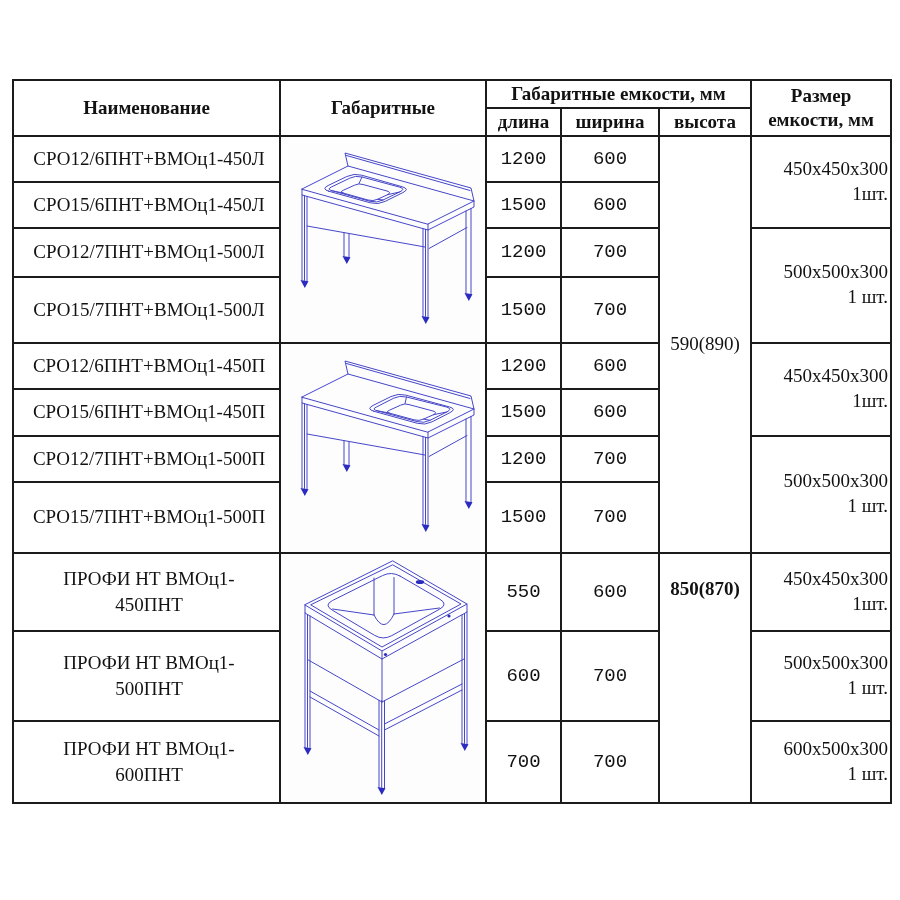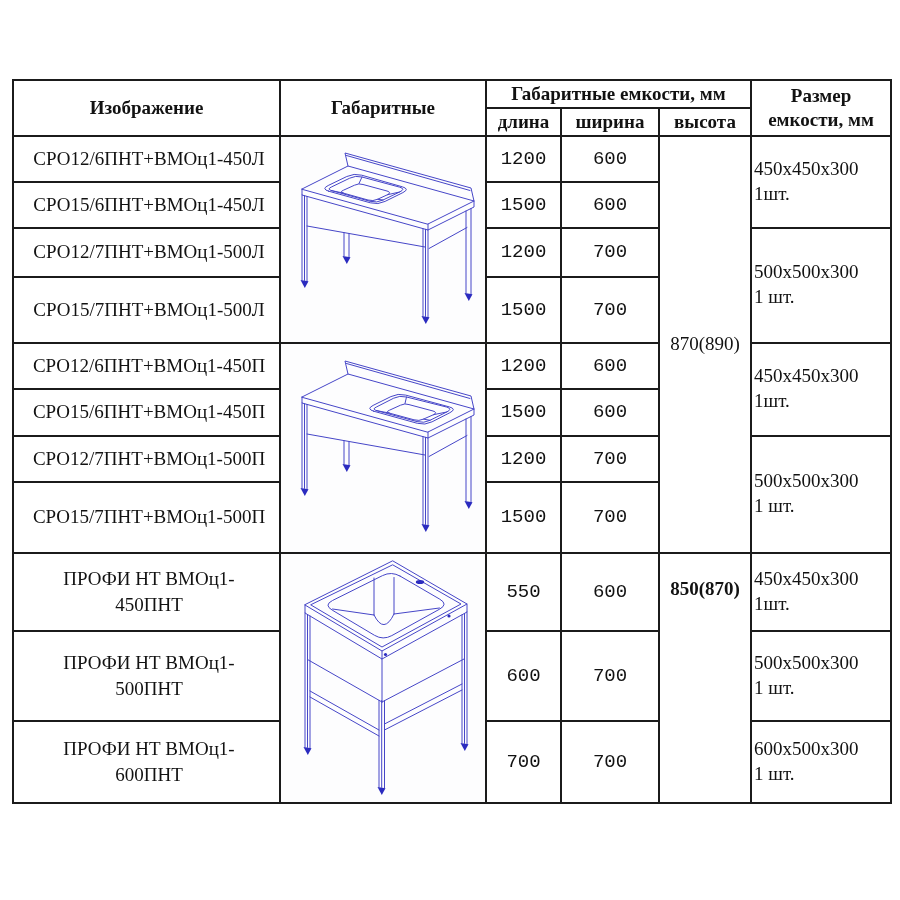--- a/index.html
+++ b/index.html
@@ -18,41 +18,41 @@
   tr.r4{height:66px;}  tr.r5{height:46px;}  tr.r6{height:47px;}
   tr.r7{height:46px;}  tr.r8{height:71px;}  tr.r9{height:78px;}
   tr.r10{height:90px;} tr.r11{height:82px;}
   td.name{
     font-size:19px;text-align:center;vertical-align:middle;
     padding:1px 4px 1px 9px;line-height:1.35;white-space:pre-line;
   }
   td.num{font-size:19px;text-align:center;vertical-align:middle;padding:0 2px;font-family:Liberation Mono, monospace;}
   td.hgt{font-size:19px;text-align:center;vertical-align:middle;}
   td.hgt-top{vertical-align:top;padding-top:24px;font-weight:bold;}
-  td.cap{font-size:19px;text-align:left;vertical-align:middle;line-height:1.3;padding:1px 2px;}
+  td.cap{font-size:19px;text-align:right;vertical-align:middle;line-height:1.3;padding:1px 2px;}
   td.cap span{display:block;}
   td.img{text-align:center;vertical-align:middle;padding:0;background:#fdfdfe;}
   td.img svg{display:block;margin:0 auto;}
 </style>
 </head>
 <body>
 
 <div class="table-wrap">
 <table class="spec">
   <colgroup>
     <col style="width:267px">
         <col style="width:206px">
         <col style="width:75px">
     <col style="width:98px">
         <col style="width:92px">
         <col style="width:140px">
   </colgroup>
   <thead>
     <tr class="hr">
-      <th rowspan="2">Изображение</th>
+      <th rowspan="2">Наименование</th>
       <th rowspan="2">Габаритные</th>
       <th colspan="3">Габаритные емкости, мм</th>
       <th rowspan="2">Размер емкости, мм</th>
     </tr>
     <tr class="hr2">
       <th>длина</th>
       <th>ширина</th>
       <th>высота</th>
     </tr>
   </thead>
@@ -80,21 +80,21 @@
           <g fill="#2b2bbf" stroke="none">
             <polygon points="19.5,143 27.5,144.3 23.8,151"></polygon>
             <polygon points="140.5,179 148.5,180.3 144.8,187"></polygon>
             <polygon points="183.5,156 191.5,157.3 187.8,164"></polygon>
             <polygon points="61.5,119 69.5,120.3 65.8,127"></polygon>
           </g>
         </svg>
       </td>
       <td class="num">1200</td>
       <td class="num">600</td>
-      <td class="hgt" rowspan="8">870(890)</td>
+      <td class="hgt" rowspan="8">590(890)</td>
       <td class="cap" rowspan="2">
         <span>450x450x300</span>
         <span>1шт.</span>
       </td>
     </tr>
 
     <tr class="r2">
       <td class="name">СРО15/6ПНТ+ВМОц1-450Л</td>
       <td class="num">1500</td>
       <td class="num">600</td>

